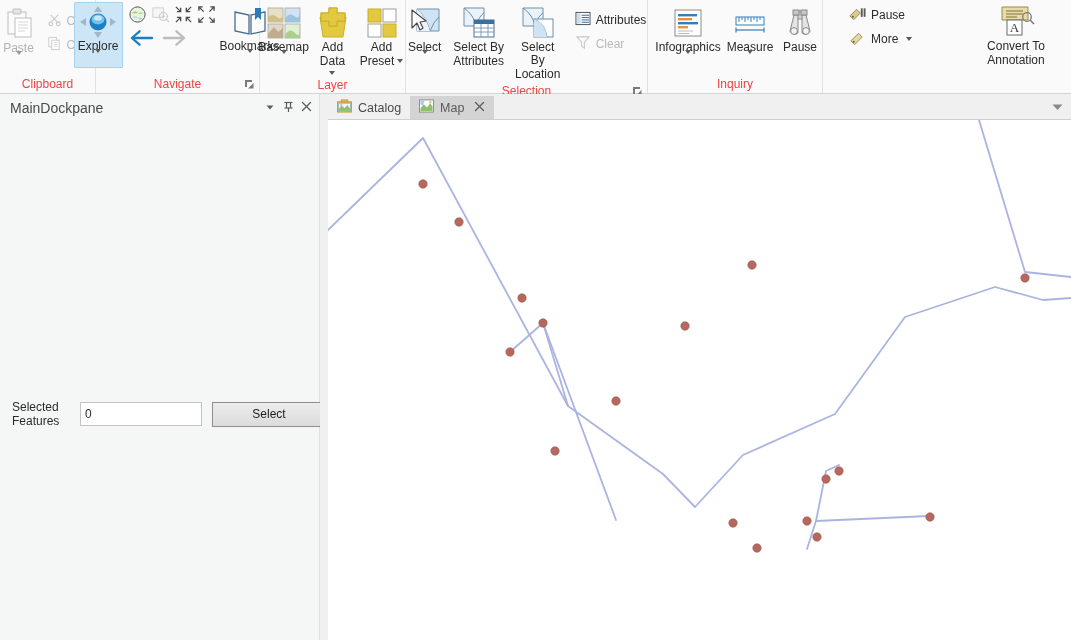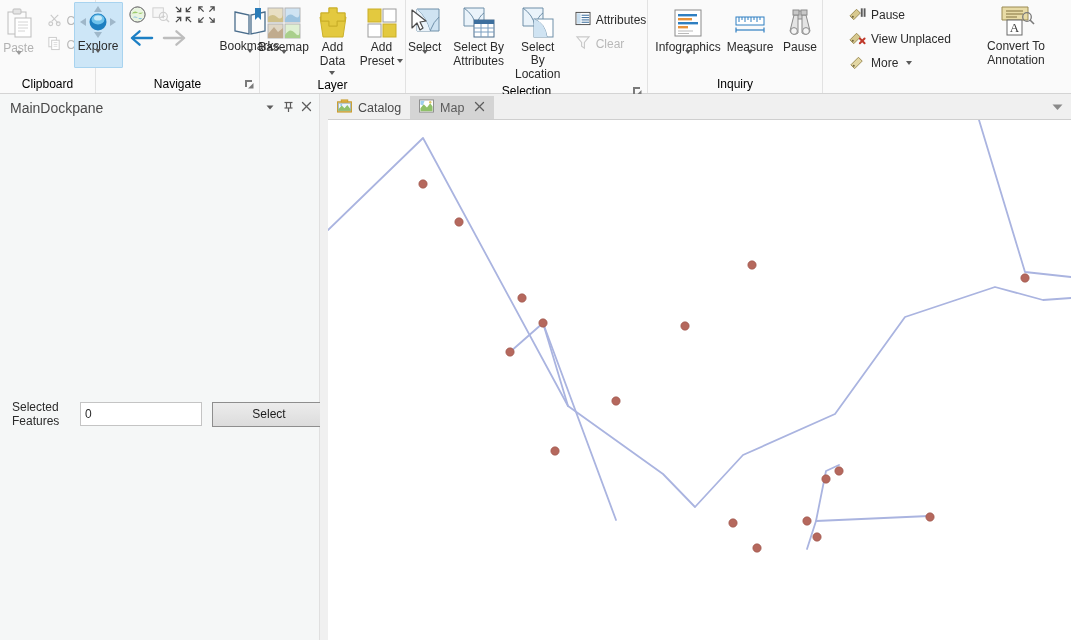--- a/index.html
+++ b/index.html
@@ -17,21 +17,21 @@
     background:#fafafa;
     border-bottom:1px solid #d4d4d4;
     box-sizing:border-box;
   }
   .ribbon-groups{position:absolute;left:0;top:0;height:93px;display:flex;align-items:stretch;}
   .rgroup{position:relative;display:flex;flex-direction:column;align-items:center;
     border-right:1px solid #e2e2e2;box-sizing:border-box;height:93px;}
   .rgroup:last-child{border-right:none;}
   .rgroup-body{flex:1;display:flex;align-items:flex-start;padding:2px 6px 0 6px;}
   .rgroup-label{
-    height:18px;line-height:18px;font-size:12px;color:#000000;
+    height:18px;line-height:18px;font-size:12px;color:#ef4444;
     width:100%;text-align:center;position:relative;
   }
   .launcher{
     position:absolute;right:4px;bottom:3px;width:11px;height:11px;
     color:#6d6d6d;font-size:10px;line-height:11px;
   }
   .launcher svg{display:block;}
 
   
   .bigbtn{
@@ -486,33 +486,20 @@
             <div class="smallbtn">
               <span>
                 <svg width="17" height="16" viewBox="0 0 18 16">
                   <path d="M1 10 L8 3 L12 7 L5 14 Z" fill="#d8c98f" stroke="#9a8a52"></path>
                   <circle cx="4" cy="11" r="1.1" fill="#6f6340"></circle>
                   <rect x="12.5" y="2" width="2" height="9" fill="#5b5b5b"></rect>
                   <rect x="15.5" y="2" width="2" height="9" fill="#5b5b5b"></rect>
                 </svg>
               </span>
               <span class="lbl">Pause</span>
-            </div>
-            <div class="smallbtn">
-              <span>
-                <svg width="17" height="16" viewBox="0 0 18 16">
-                  <path d="M1 10 L8 3 L12 7 L5 14 Z" fill="#d8c98f" stroke="#9a8a52"></path>
-                  <circle cx="4" cy="11" r="1.1" fill="#6f6340"></circle>
-                  <g stroke="#c0392b" stroke-width="2.1" stroke-linecap="round">
-                    <line x1="11.5" y1="8.5" x2="16.5" y2="13.5"></line>
-                      <line x1="16.5" y1="8.5" x2="11.5" y2="13.5"></line>
-                  </g>
-                </svg>
-              </span>
-              <span class="lbl">View Unplaced</span>
             </div>
             <div class="smallbtn">
               <span>
                 <svg width="17" height="16" viewBox="0 0 18 16">
                   <path d="M2 11 L10 3 L14 7 L6 15 Z" fill="#e3d7a3" stroke="#9a8a52"></path>
                   <circle cx="5" cy="12" r="1.1" fill="#6f6340"></circle>
                 </svg>
               </span>
               <span class="lbl">More</span>
               <span class="caret-d caret-inline"></span>

